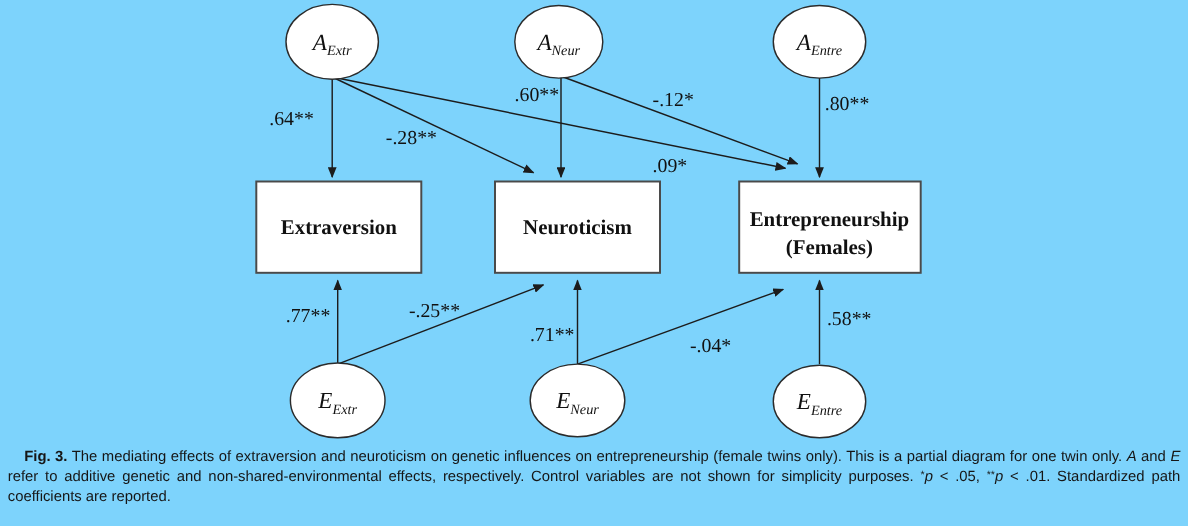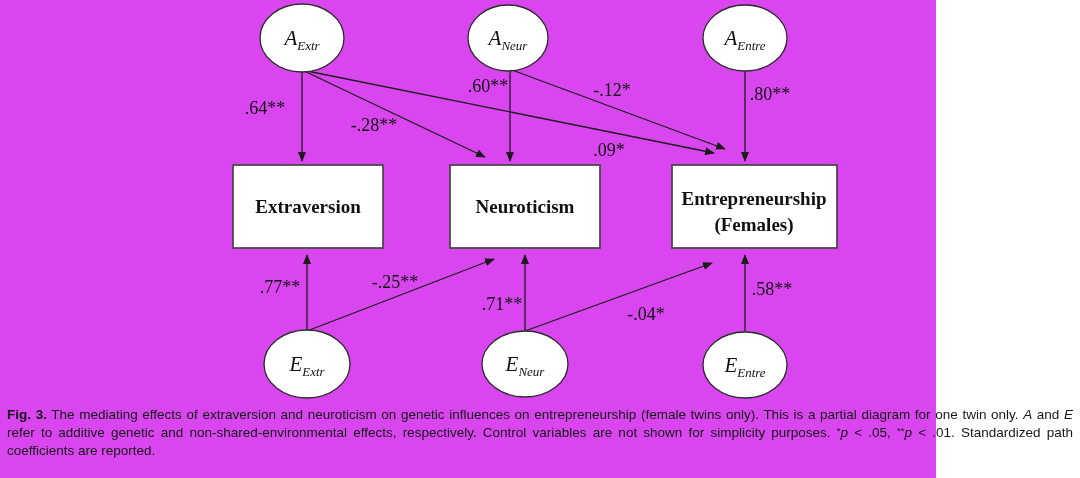--- a/index.html
+++ b/index.html
@@ -4,23 +4,23 @@
 <style>
   html, body {
     margin: 0;
     padding: 0;
     background: #ffffff;
     width: 1080px;
     height: 478px;
     overflow: hidden;
   }
   .figure-wrap {
-    width: 936px;
+    width: 1080px;
     height: 478px;
-    background: #d946ef;
+    background: #7dd3fc;
     position: relative;
     font-family: "Liberation Serif", "DejaVu Serif", serif;
   }
   svg.path-diagram {
     display: block;
     width: 1080px;
     height: 400px;
   }
   .node-shape {
     fill: #ffffff;
@@ -59,21 +59,21 @@
   }
   .caption {
     margin: 6px 7px 0 7px;
     width: 1066px;
     font-family: "Liberation Sans", "DejaVu Sans", sans-serif;
     font-size: 13.5px;
     line-height: 1.33;
     color: #161616;
     text-align: justify;
   }
-  .seg-bold { font-weight: bold; }
+  .seg-bold { font-weight: bold; margin-left: 15px; }
   .seg-italic { font-style: italic; }
   .seg-sup { font-size: 0.72em; vertical-align: 0.28em; }
 </style>
 </head>
 <body>
 
 <div class="figure-wrap">
 
   <svg class="path-diagram" viewBox="0 0 1080 400">
     <defs>

